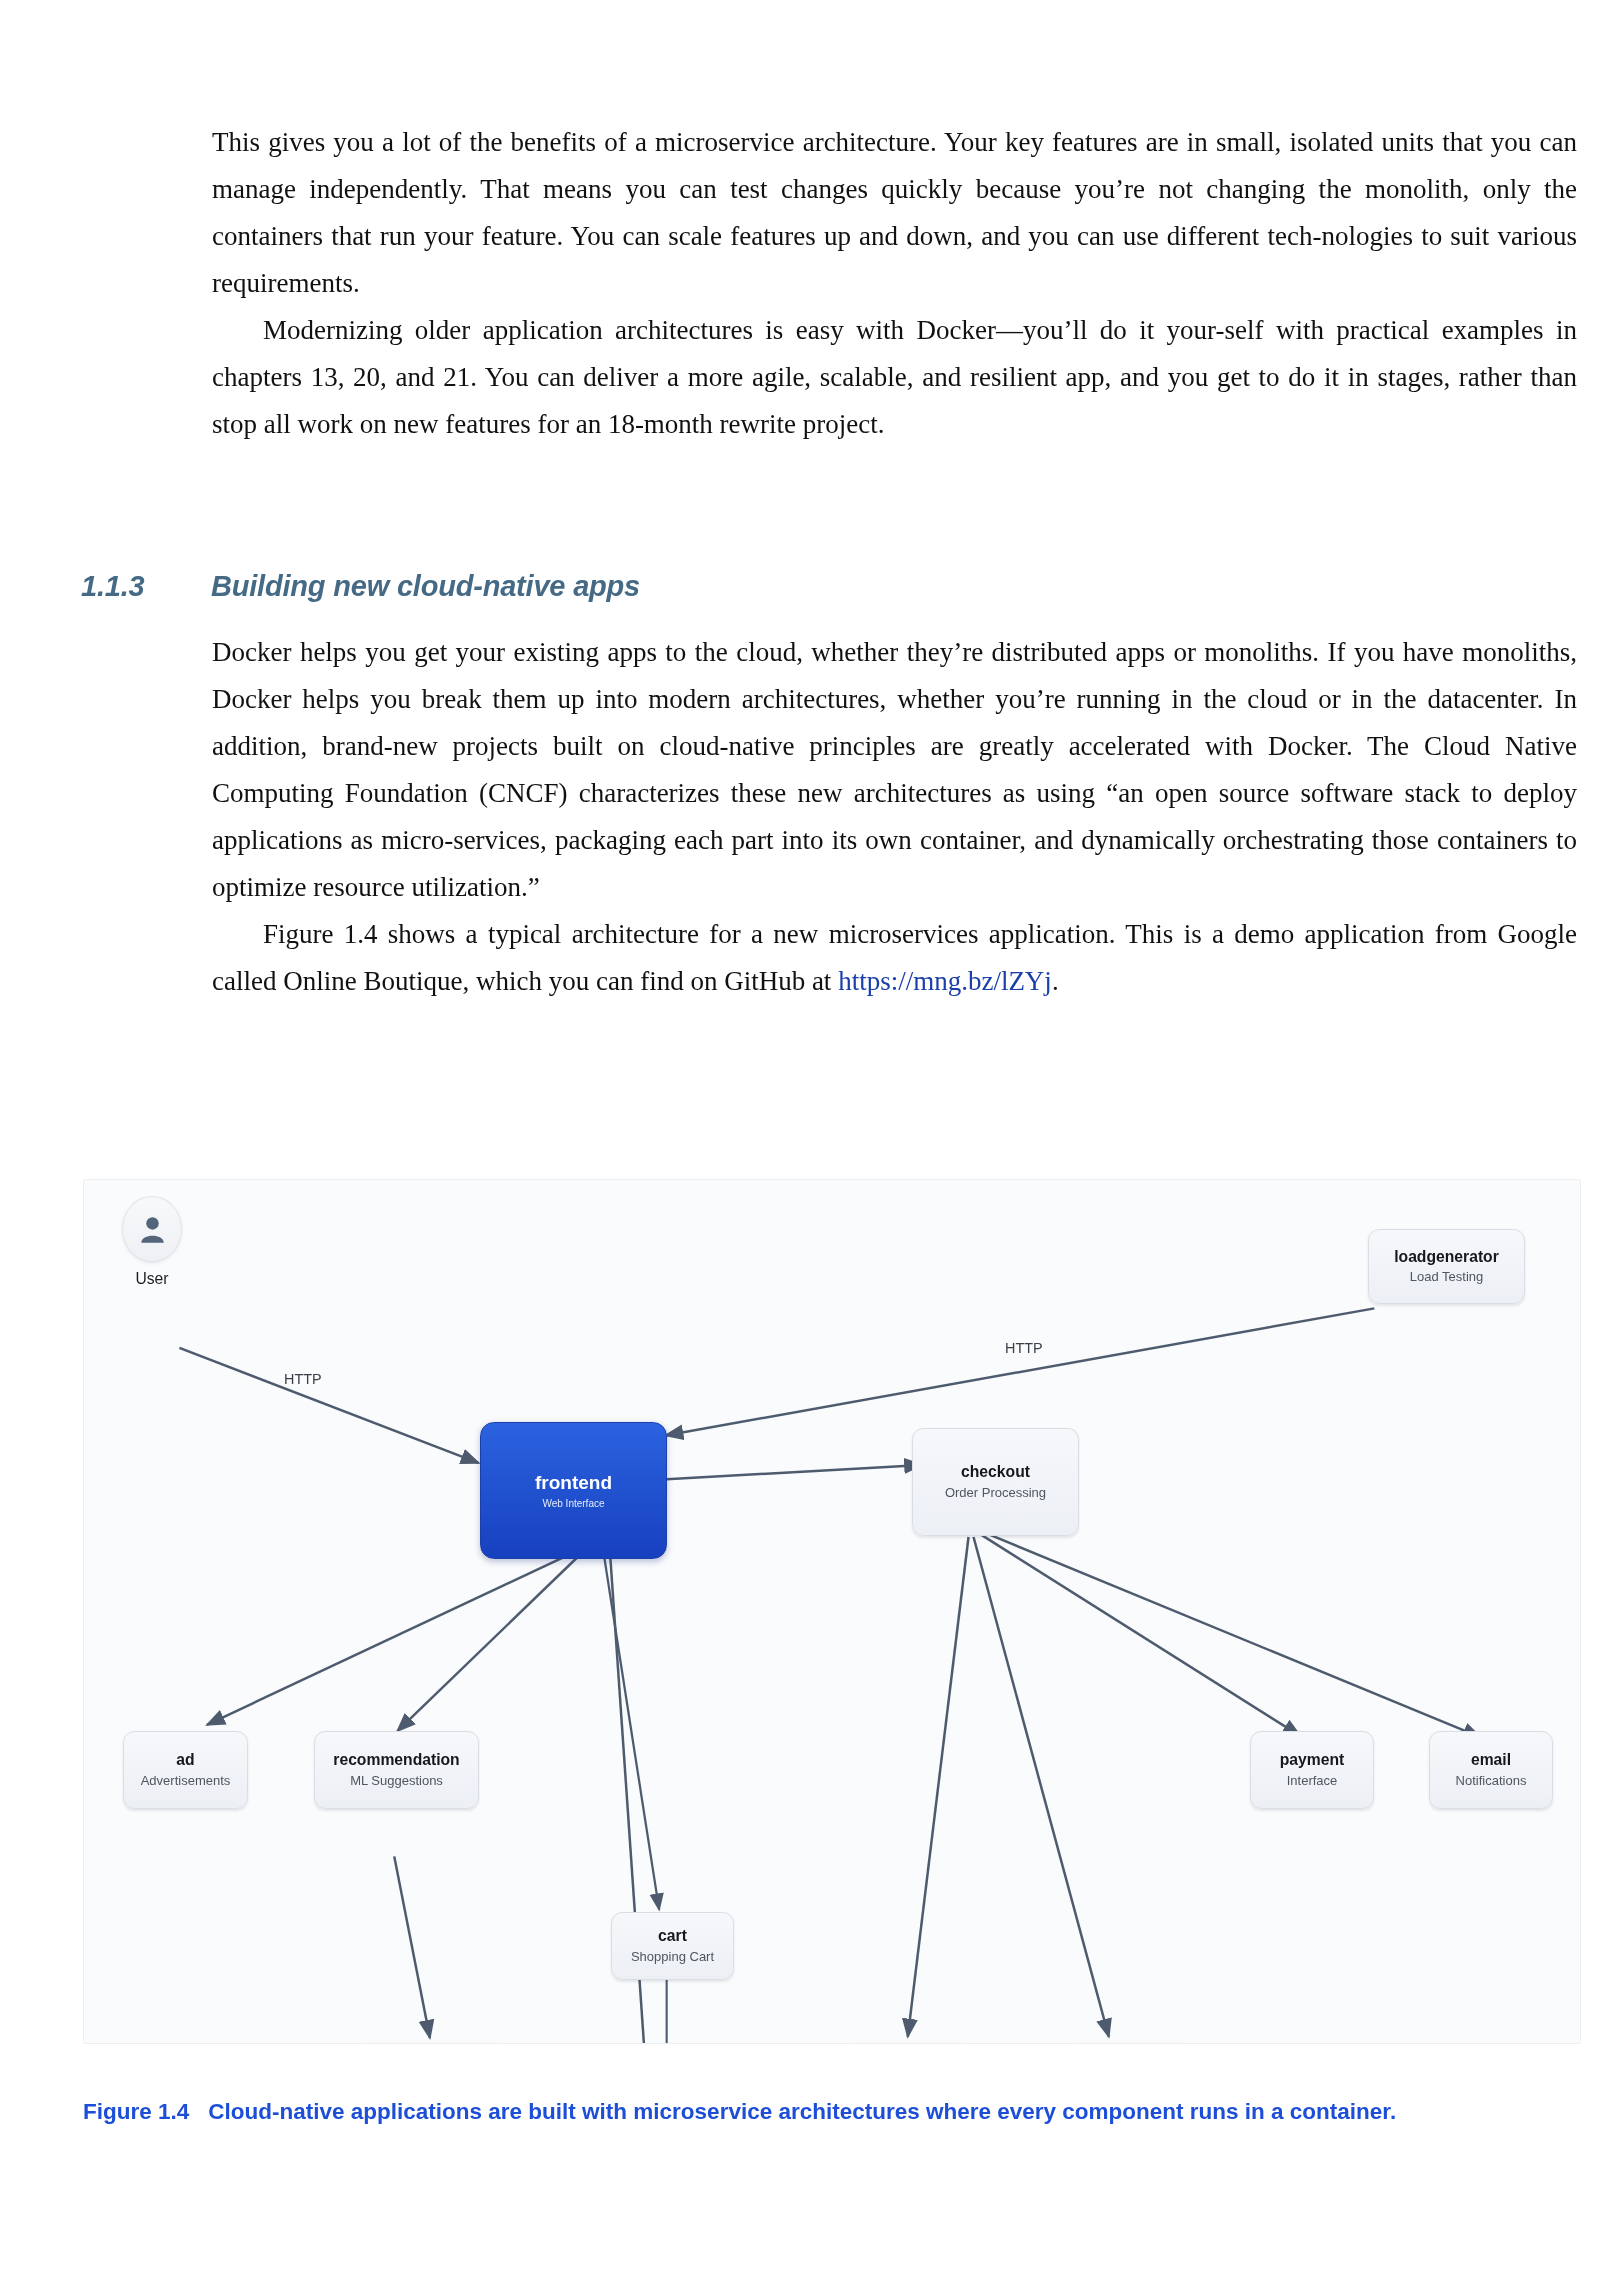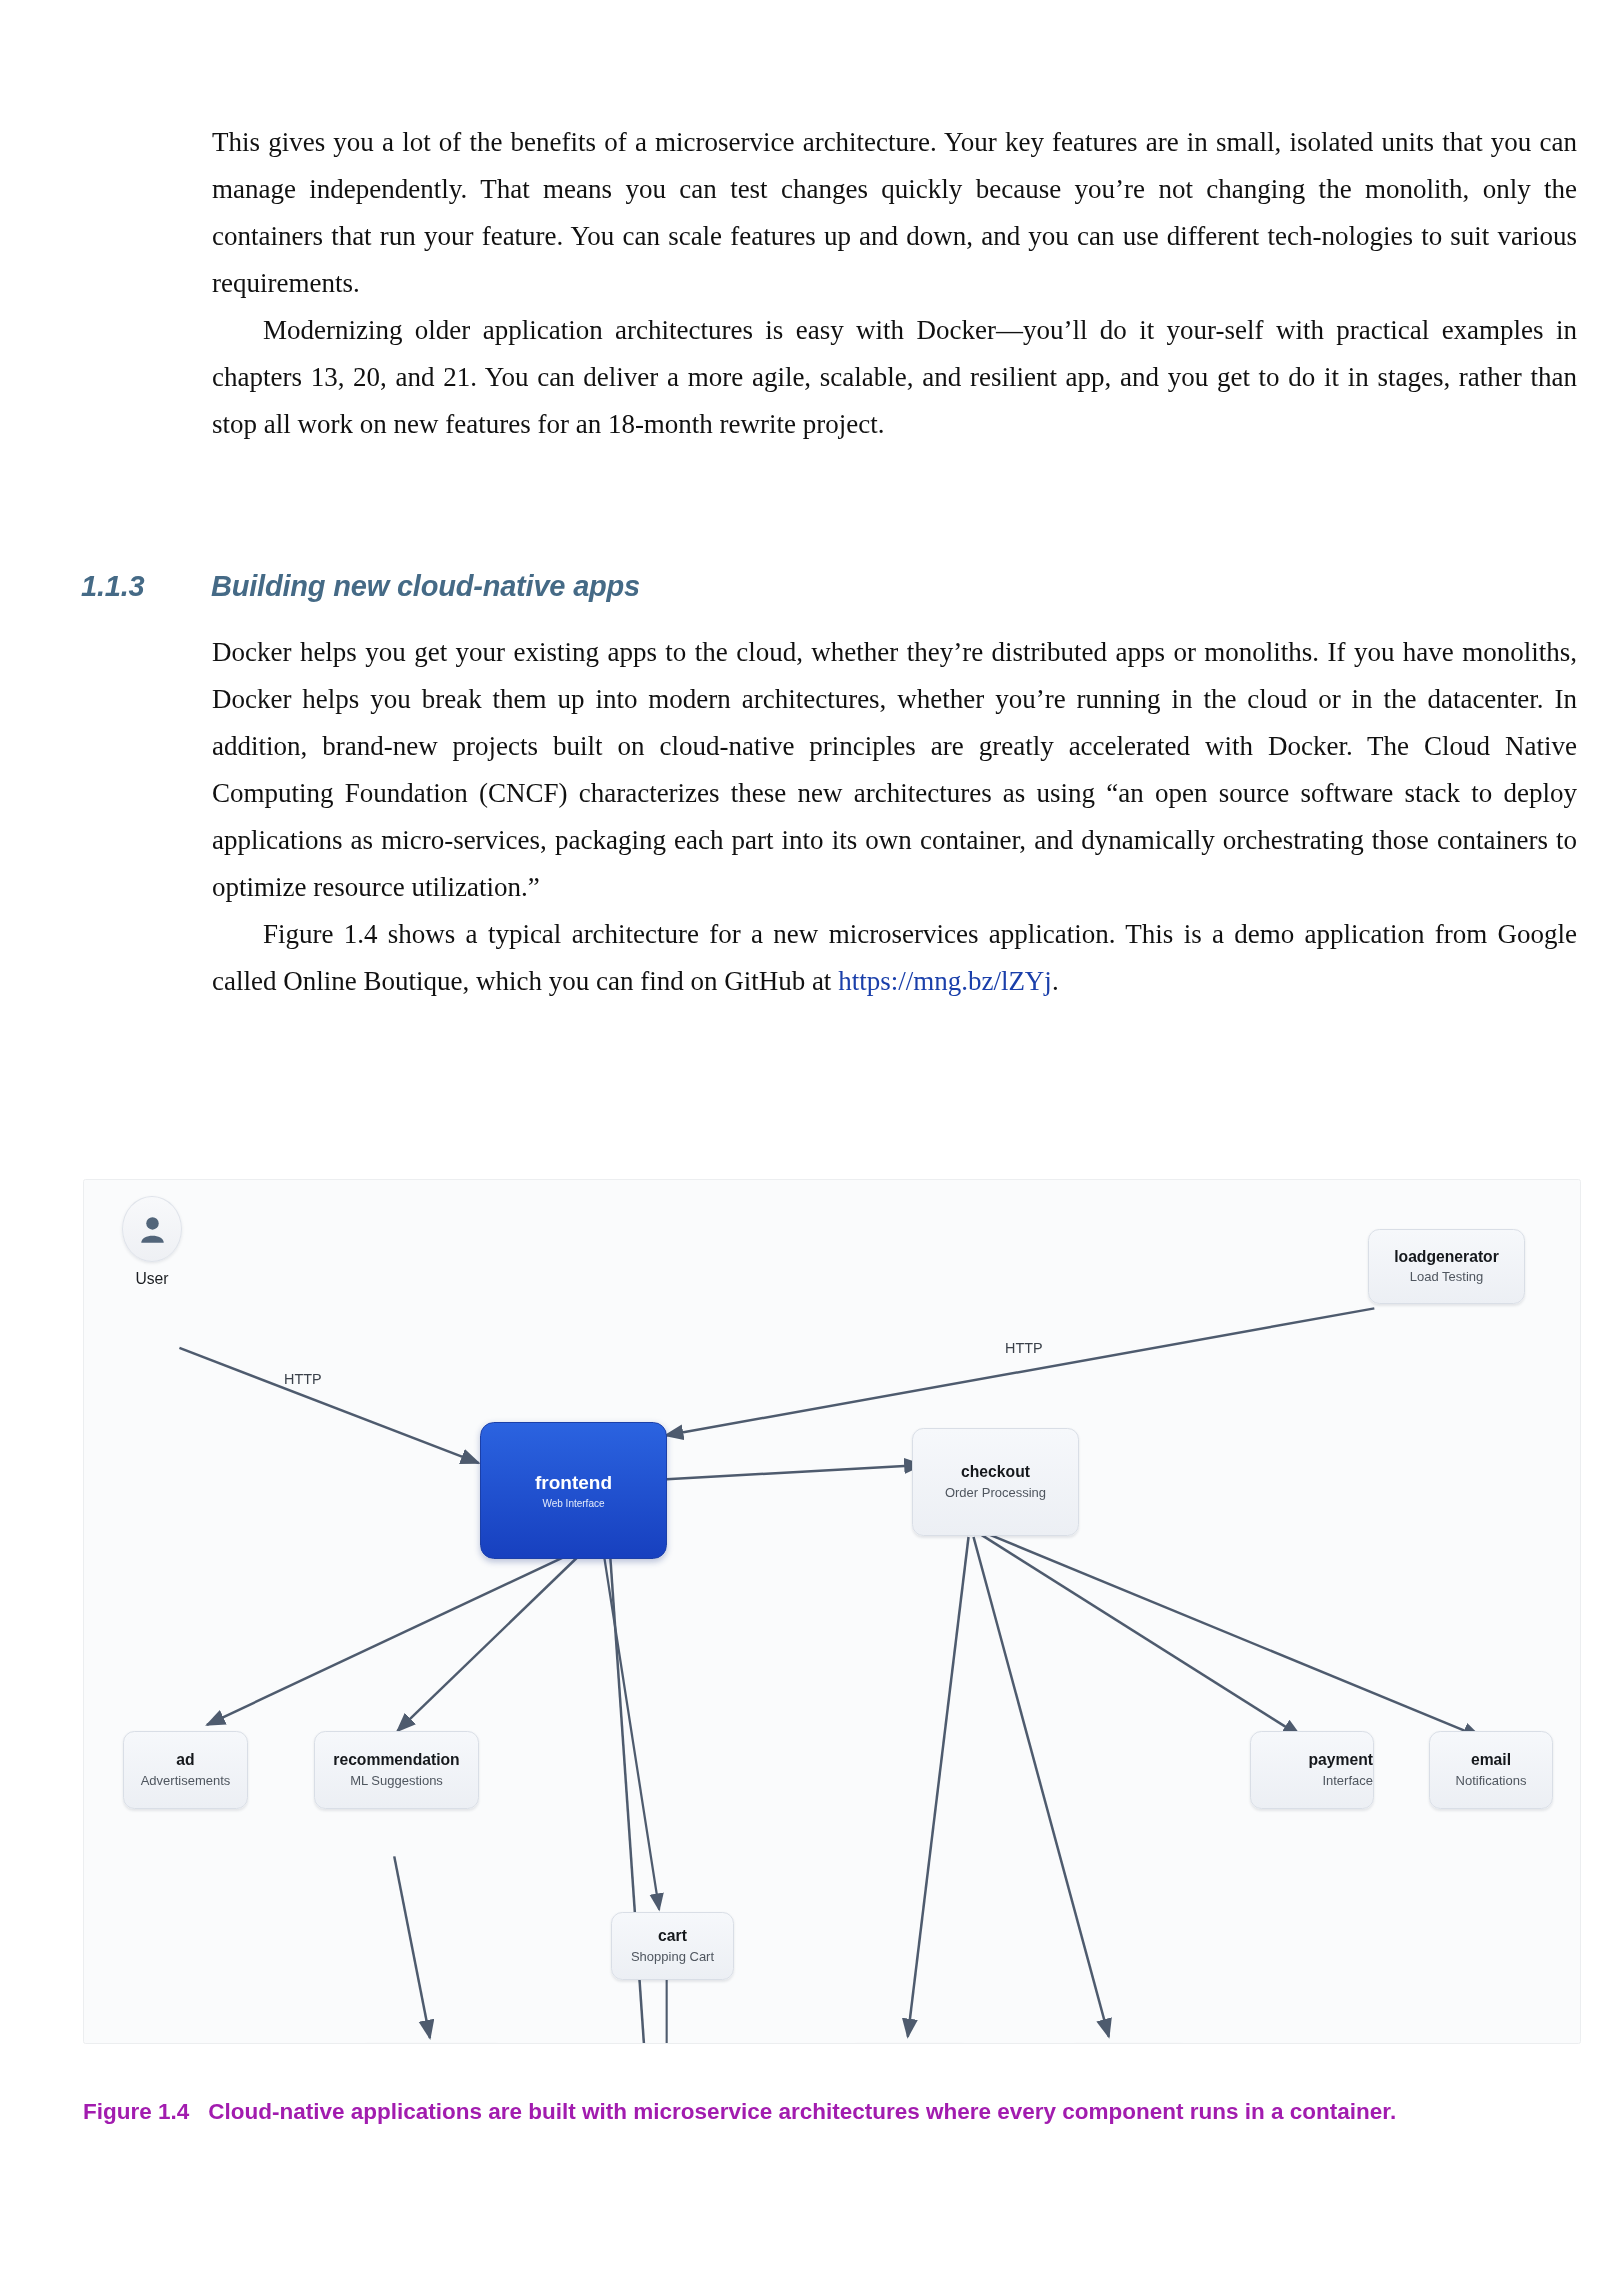--- a/index.html
+++ b/index.html
@@ -201,21 +201,21 @@
   
   .caption {
     position: absolute;
     left: 83px;
     top: 2095px;
     width: 1459px;
     font-family: "Liberation Sans", sans-serif;
     font-weight: 700;
     font-size: 22.5px;
     line-height: 34px;
-    color: #a21caf;
+    color: #1d4ed8;
   }
   .caption .cap-num { margin-right: 19px; }
 </style>
 </head>
 <body>
 
 <div class="page">
 
 
   <div class="body-col" style="top:119px;">
@@ -306,21 +306,21 @@
       <div class="node" style="left: 39px; top: 551px; width: 125px; height: 78px;">
         <div class="n-title">ad</div>
         <div class="n-sub">Advertisements</div>
       </div>
 
       <div class="node" style="left: 230px; top: 551px; width: 165px; height: 78px;">
         <div class="n-title">recommendation</div>
         <div class="n-sub">ML Suggestions</div>
       </div>
 
-      <div class="node" style="left: 1166px; top: 551px; width: 124px; height: 78px; align-items: flex-end;">
+      <div class="node" style="left: 1166px; top: 551px; width: 124px; height: 78px;">
         <div class="n-title">payment</div>
         <div class="n-sub">Interface</div>
       </div>
 
       <div class="node" style="left: 1345px; top: 551px; width: 124px; height: 78px;">
         <div class="n-title">email</div>
         <div class="n-sub">Notifications</div>
       </div>
 
       <div class="node" style="left: 274px; top: 863px; width: 147px; height: 79px;">

